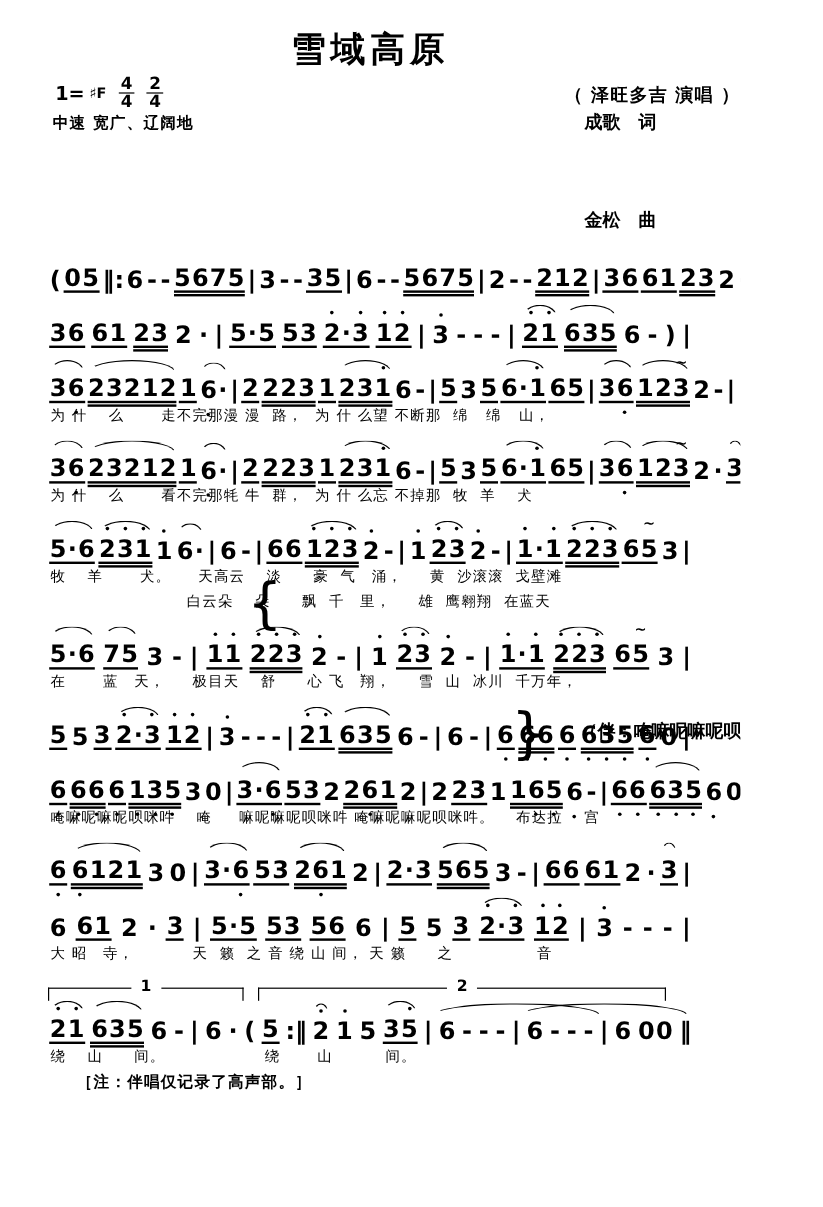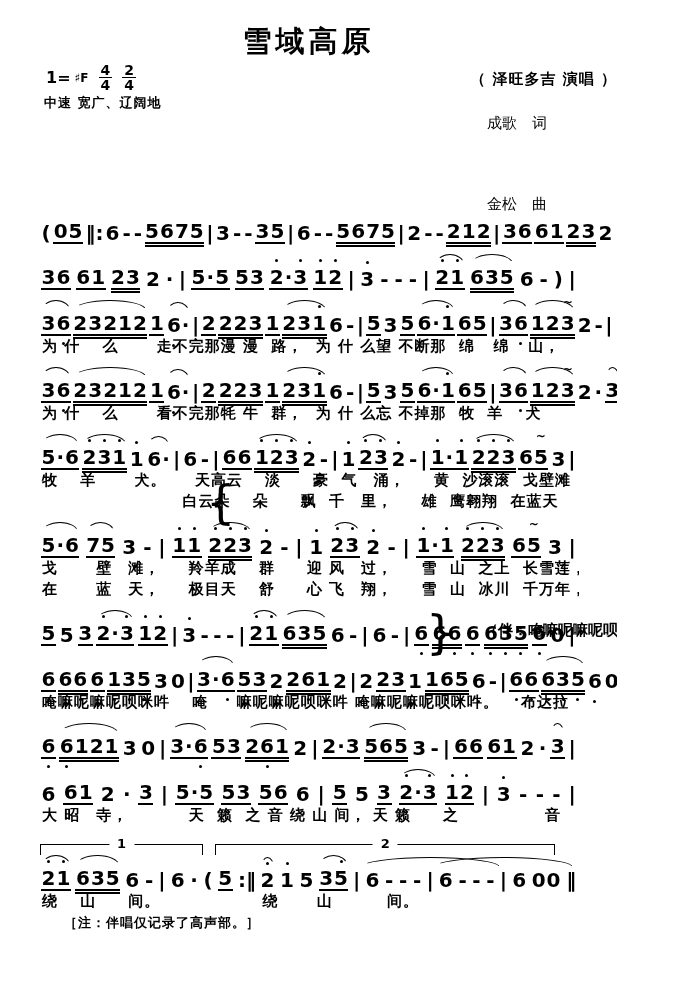--- a/index.html
+++ b/index.html
@@ -1,21 +1,21 @@
 <!DOCTYPE html>
 <html><head>
 <meta charset="utf-8">
 <style>
   html,body{margin:0;padding:0;background:#fff;}
   #page{position:relative;width:617px;height:1006px;background:#fff;color:#000;
         font-family:"DejaVu Sans","Liberation Sans",sans-serif;overflow:hidden;}
   
   .title{ text-align:center; font-size:29px; font-weight:bold; letter-spacing:4px; padding-top:22px;}
   .subtitle{ text-align:right; font-size:15px; font-weight:bold; margin-top:8px; letter-spacing:1px;}
-  .credits{ position:absolute; top:56px; right:70px; font-size:15px; font-weight:normal; line-height:27px; white-space:pre;}
+  .credits{ position:absolute; top:35px; right:70px; font-size:15px; font-weight:bold; line-height:27px; white-space:pre;}
   .keyrow{ position:absolute; left:46px; top:64px; font-size:16px; font-weight:bold; display:flex; align-items:center; gap:4px;}
   .keyrow .sharp{ font-size:12px; vertical-align:super;}
   .frac{ display:inline-block; text-align:center; font-size:14px; line-height:12px; font-weight:bold; margin-left:6px;}
   .frac .top{ display:block; border-bottom:1.5px solid #000; padding:0 2px 1px;}
   .frac .bot{ display:block; padding-top:1px;}
   .tempo{ position:absolute; left:44px; top:94px; font-size:13px; font-weight:bold; letter-spacing:1px;}
   
   .score{ padding:122px 38px 0 38px;}
   .system{ position:relative; margin-bottom:13px;}
   .music{ display:flex; justify-content:space-between; align-items:flex-end; height:33px; padding:0 2px;}
@@ -25,21 +25,21 @@
   .tok.u2::after{ content:""; position:absolute; left:0; right:0; bottom:-5px; height:2px; background:#000;}
   .bar{ font-size:20px; font-weight:bold; line-height:22px; margin:0 1px;}
   .rep{ font-weight:bold; letter-spacing:-1px;}
   .n{ position:relative; display:inline-block; padding:0 0.5px;}
   .n .da{ position:absolute; top:-7px; left:50%; margin-left:-1.5px; width:3px; height:3px; border-radius:50%; background:#000;}
   .n .db{ position:absolute; bottom:-11px; left:50%; margin-left:-1.5px; width:3px; height:3px; border-radius:50%; background:#000;}
   .n .tl{ position:absolute; top:-15px; left:0; right:0; text-align:center; font-size:12px; line-height:10px; font-weight:bold;}
   .arc{ position:absolute; left:1px; right:1px; top:-12px; height:8px;
         border:1.5px solid transparent; border-top:1.5px solid #000; border-radius:50% 50% 0 0/100% 100% 0 0;}
   .arc.wide{ left:-4px; right:-120px; z-index:1;}
-  .lyr{ font-size:15px; font-weight:bold; letter-spacing:1px; line-height:21px; padding-left:4px; white-space:pre; overflow:hidden;}
+  .lyr{ font-size:12px; font-weight:normal; letter-spacing:1px; line-height:21px; padding-left:4px; white-space:pre; overflow:hidden;}
   .brace{ position:absolute; font-size:46px; font-weight:normal; line-height:40px;}
   .sys-5 .brace{ left:168px; bottom:-10px;}
   .sys-7 .brace{ left:388px; bottom:-6px;}
   .post{ position:absolute; left:414px; bottom:6px; font-size:15px; font-weight:bold; white-space:pre;margin-left:31px;}
   .voltas{ display:flex; height:16px; margin:0 2px 3px 2px; gap:12px;}
   .volta{ position:relative; border:1.5px solid #000; border-bottom:none; height:10px; margin-top:5px;}
   .volta .num{ position:absolute; top:-9px; left:50%; transform:translateX(-50%); background:#fff; padding:0 8px; font-size:13px; font-weight:bold;}
   .v1{ width:30%;} .v2{ width:63%;}
   .footnote{ font-size:13px; font-weight:bold; padding:2px 0 0 26px; letter-spacing:1px;}
 </style>
@@ -572,21 +572,20 @@
           </span>
           <span class="tok u1">
             <span class="n"><span>6</span></span>
             <span class="n"><span>5</span><span class="tl">~</span></span>
           </span>
           <span class="tok">
             <span class="n"><span>3</span></span>
           </span>
           <span class="bar">|</span>
         </div>
-        <div class="lyr">戈　　 壁　滩，　  羚羊成　 群　　迎 风　过，　  雪  山  之上  长雪莲，</div>
         <div class="lyr">在　　 蓝　天，　  极目天　 舒　　心 飞　翔，　  雪  山  冰川  千万年，</div>
       </div>
       <div class="system sys-7">
         <div class="music">
           <span class="tok u1">
             <span class="n"><span>5</span></span>
           </span>
           <span class="tok">
             <span class="n"><span>5</span></span>
           </span>

